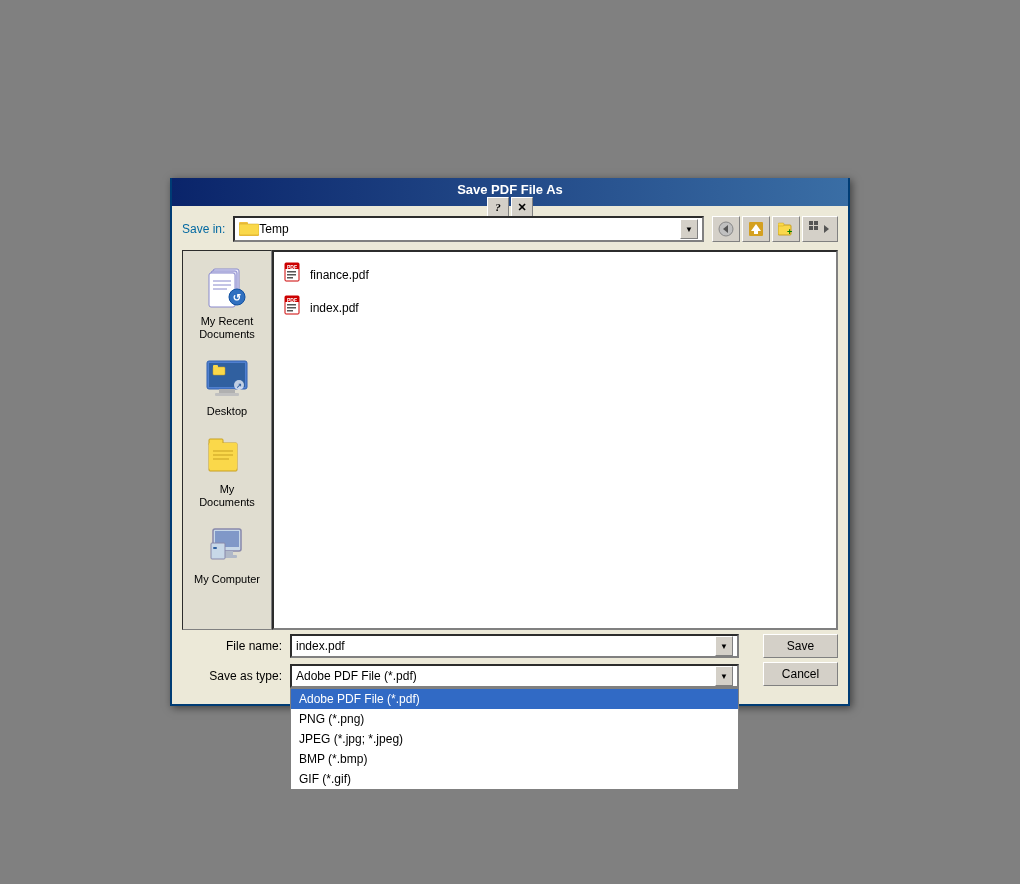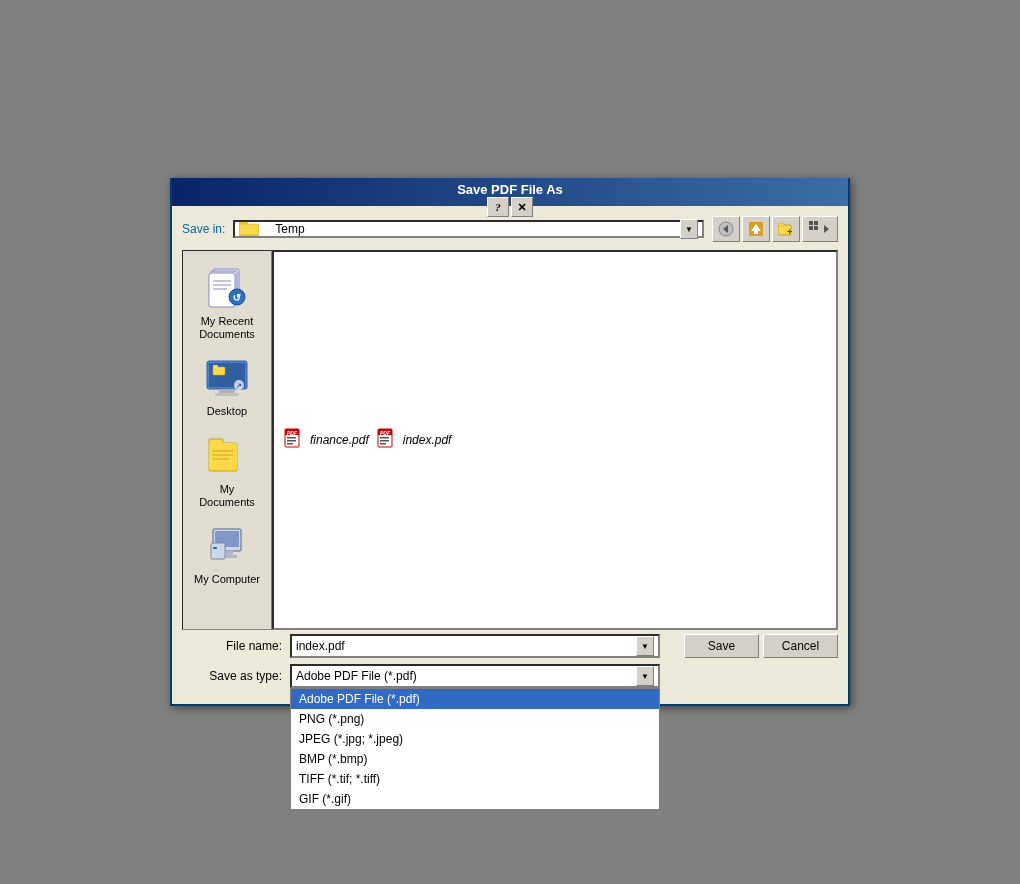--- a/index.html
+++ b/index.html
@@ -87,22 +87,22 @@
       white-space: nowrap;
     }
 
     .folder-dropdown {
       flex: 1;
       display: flex;
       align-items: center;
       background: white;
       border: 2px inset #808080;
       padding: 6px 4px;
-      height: 18px;
-      gap: 16px;
+      height: 26px;
+      gap: 0;
     }
 
     .toolbar-buttons {
       display: flex;
       gap: 2px;
       align-items: center;
     }
 
     .toolbar-btn {
       width: 28px;
@@ -160,22 +160,22 @@
       line-height: 1.2;
     }
 
     .file-area {
       flex: 1;
       background: white;
       border: 2px inset #808080;
       min-height: 380px;
       padding: 8px;
       display: flex;
+      flex-direction: column;
       gap: 4px;
-      font-style: italic;
     }
 
     .file-item {
       display: flex;
       align-items: center;
       gap: 6px;
       cursor: pointer;
       padding: 2px;
     }
 
@@ -220,21 +220,21 @@
       border-left: 1px solid #ffffff;
       cursor: pointer;
       display: flex;
       align-items: center;
       justify-content: center;
       font-size: 8px;
     }
 
     .action-buttons {
       display: flex;
-      flex-direction: row;
+      flex-direction: column;
       gap: 4px;
       padding-left: 8px;
     }
 
     .dialog-btn {
       width: 75px;
       height: 24px;
       background: #d4d0c8;
       border: 1px solid #808080;
       border-top: 1px solid #ffffff;
@@ -459,21 +459,20 @@
             <div class="form-input-wrap" style="cursor:pointer;">
               <span style="flex:1;">Adobe PDF File (*.pdf)</span>
               <span class="form-dropdown-btn">▼</span>
             </div>
 
             <div class="dropdown-popup" style="top:24px; left:0; right:0; border: 1px solid #808080;">
               <div class="dropdown-item selected">Adobe PDF File (*.pdf)</div>
               <div class="dropdown-item">PNG (*.png)</div>
               <div class="dropdown-item">JPEG (*.jpg; *.jpeg)</div>
               <div class="dropdown-item">BMP (*.bmp)</div>
-              <div class="dropdown-item">TIFF (*.tif; *.tiff)</div>
               <div class="dropdown-item">GIF (*.gif)</div>
             </div>
           </div>
         </div>
       </div>
 
       <div class="action-buttons">
         <button class="dialog-btn">Save</button>
         <button class="dialog-btn">Cancel</button>
       </div>

